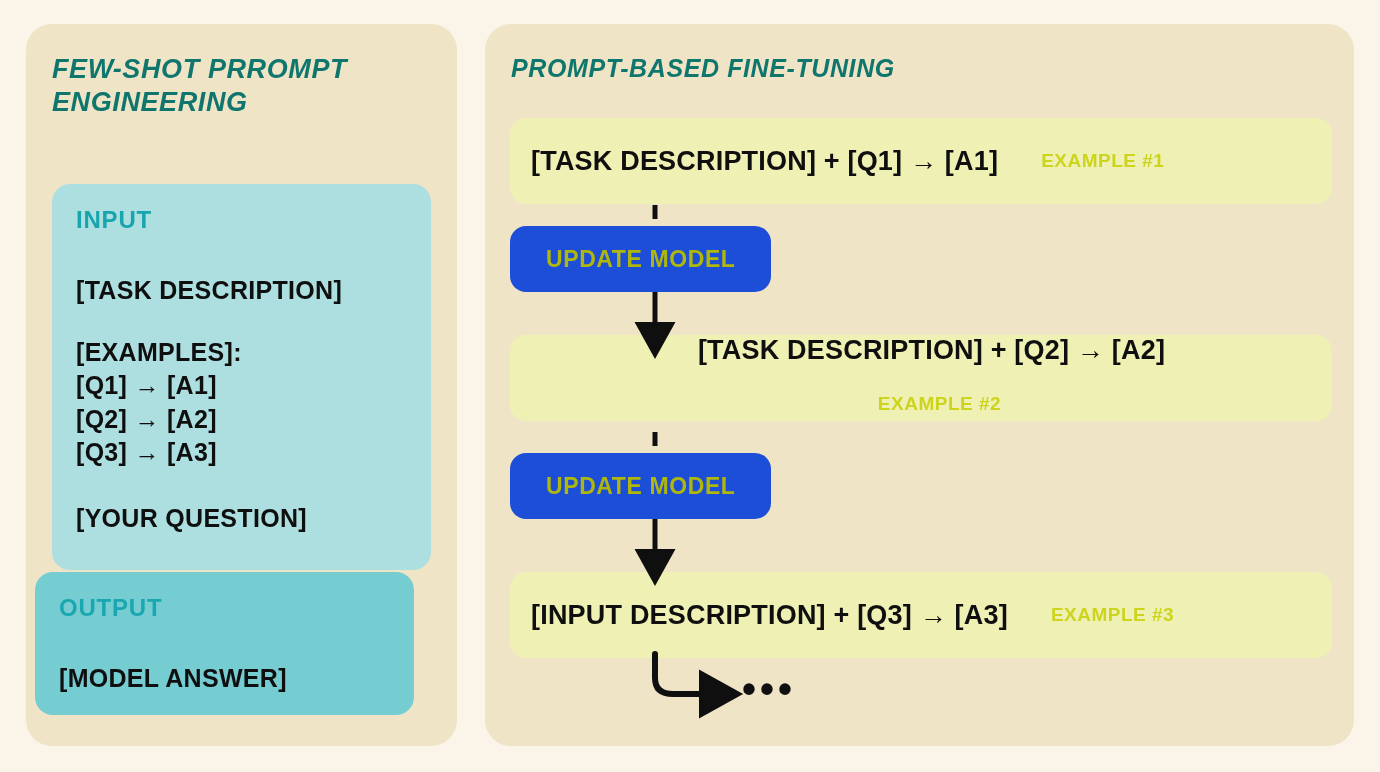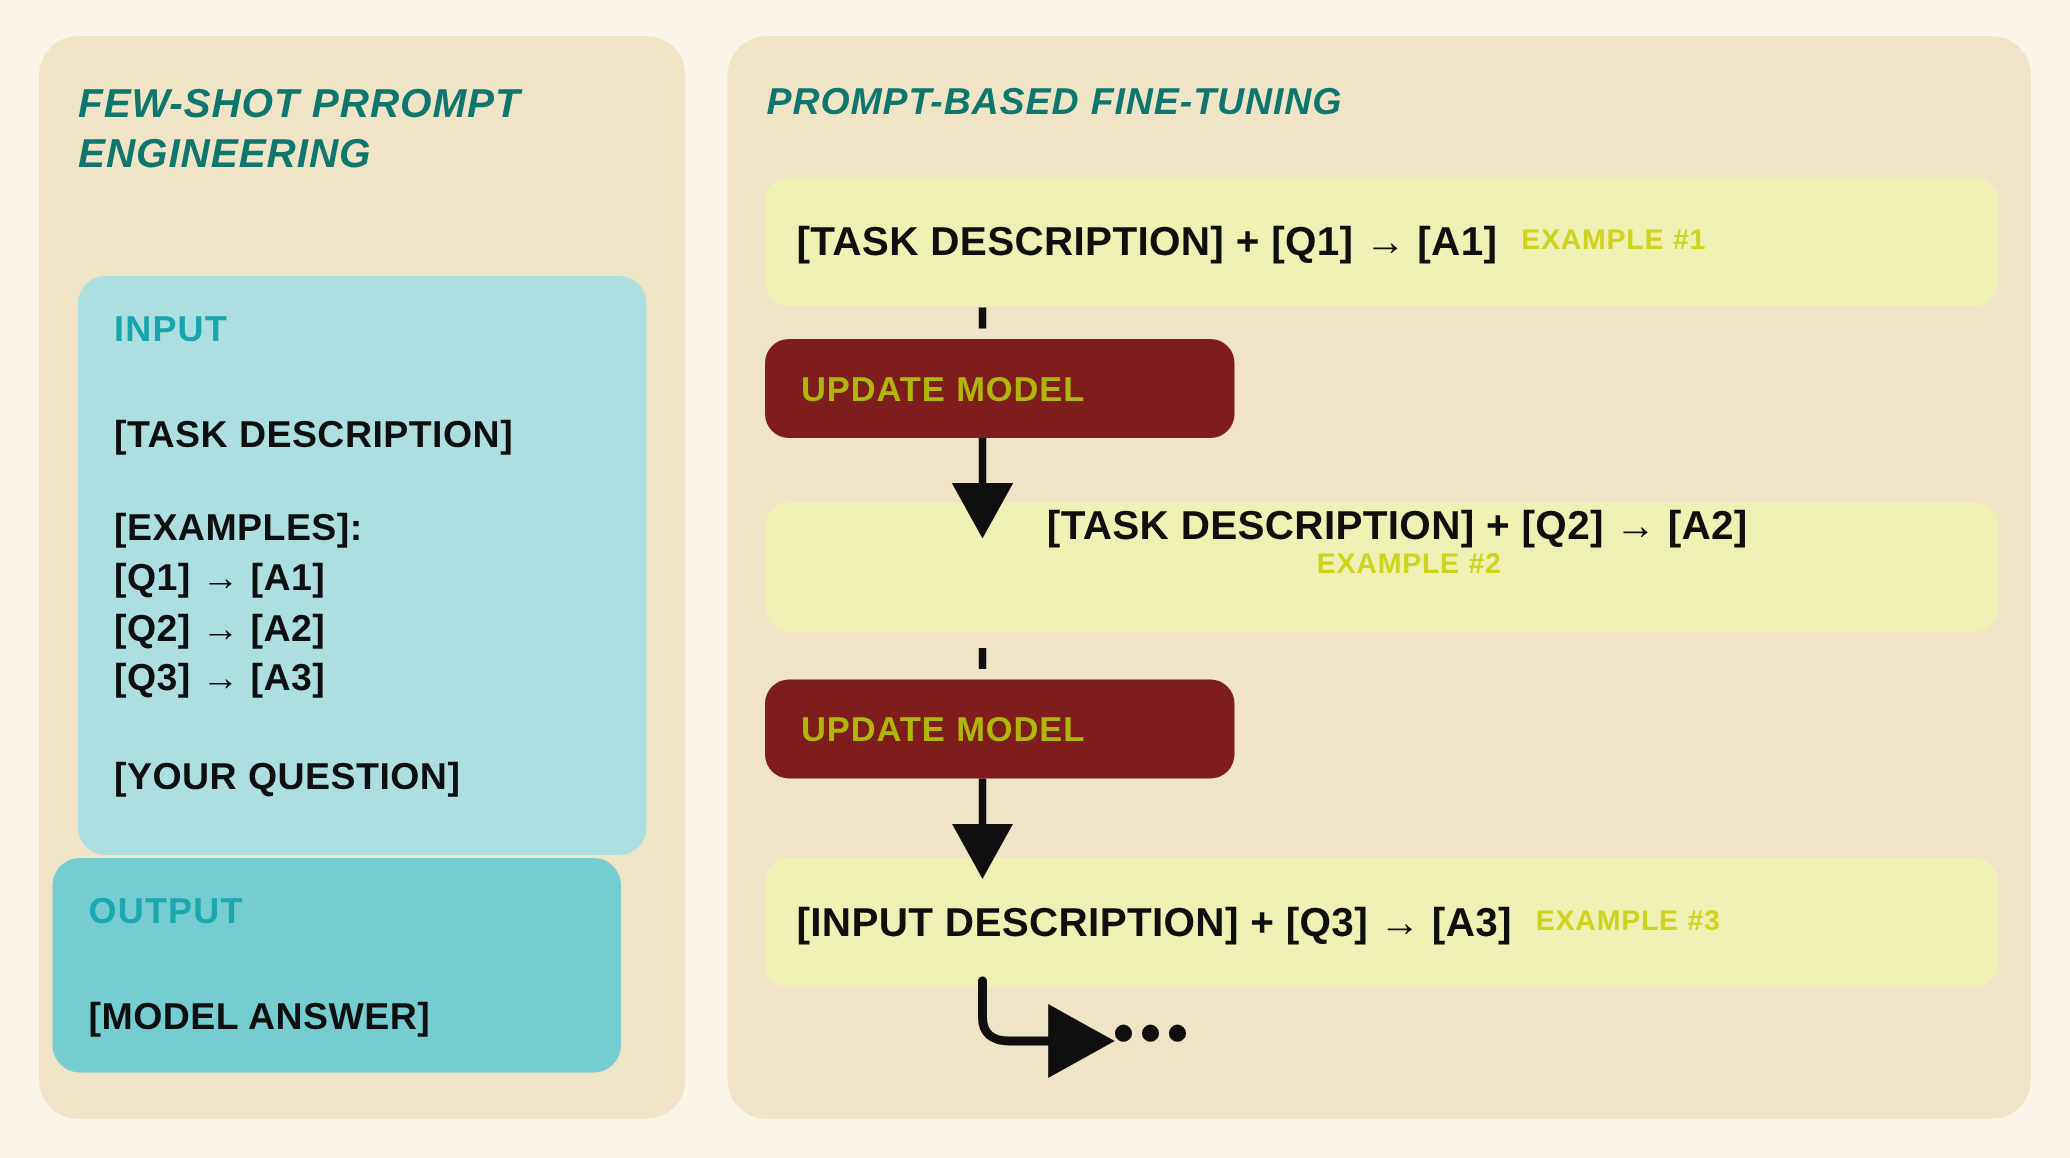--- a/index.html
+++ b/index.html
@@ -75,20 +75,21 @@
   .ex-row {
     position: absolute;
     left: 510px;
     width: 822px;
     height: 86px;
     background: #eff0b4;
     border-radius: 16px;
     display: flex;
     align-items: center;
     padding-left: 21px;
+    gap: 27px;
   }
   #ex-row-1 { top: 118px; }
   #ex-row-2 { top: 335px; flex-direction: column; }
   #ex-row-3 { top: 572px; }
 
   .ex-text {
     color: #0f0f0f;
     font-size: 27px;
     font-weight: 800;
     letter-spacing: 0.2px;
@@ -100,27 +101,27 @@
     font-weight: 800;
     letter-spacing: 0.5px;
     margin-left: 16px;
     white-space: pre;
   }
 
   
   .pill {
     position: absolute;
     left: 510px;
-    width: 313px;
+    width: 261px;
     height: 66px;
-    background: #7f1d1d;
+    background: #1d4ed8;
     border-radius: 16px;
     display: flex;
     align-items: center;
-    padding-left: 24px;
+    padding-left: 36px;
     z-index: 3;
   }
   #pill-1 { top: 226px; }
   #pill-2 { top: 453px; }
   .pill-text {
     color: #b0b70c;
     font-size: 23px;
     font-weight: 800;
     letter-spacing: 0.6px;
   }

